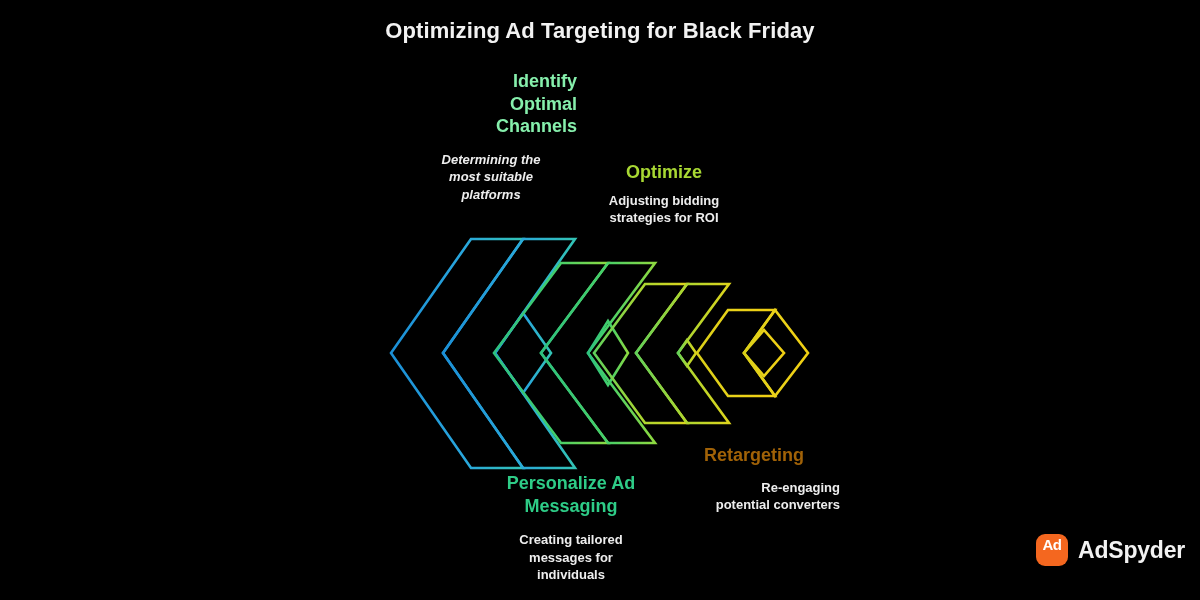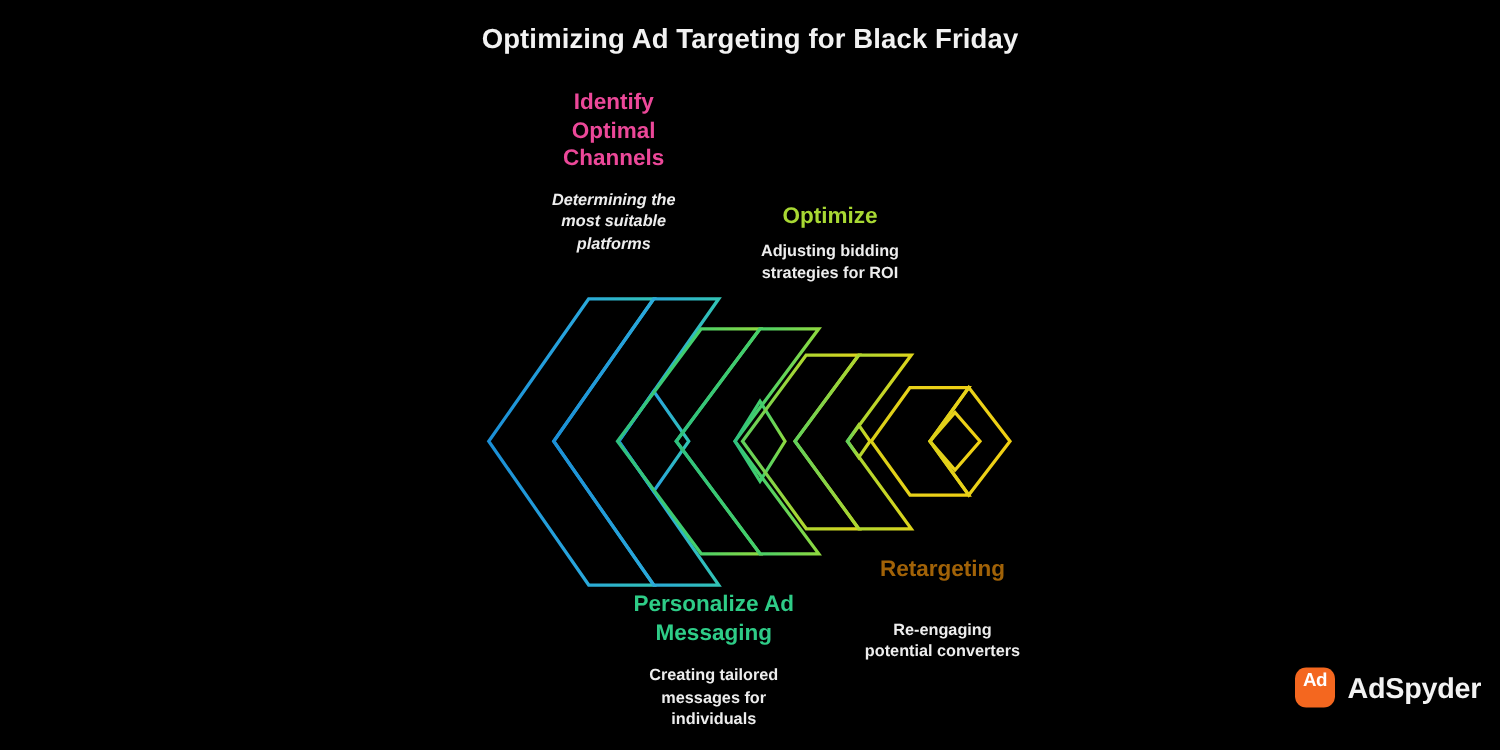--- a/index.html
+++ b/index.html
@@ -53,34 +53,34 @@
   }
   .label-desc {
     font-size: 13px;
     font-weight: bold;
     line-height: 17.5px;
     color: #ededed;
     margin: 0;
   }
   
   #grp-1 { left: 405px; top: 70px; width: 172px; }
-  #grp-1 .label-title { color: #ec4899; }
+  #grp-1 .label-title { color: #86efac; text-align: right; }
   #grp-1 .label-desc { margin-top: 13px; font-style: italic; }
   
   #grp-2 { left: 578px; top: 161px; width: 172px; }
   #grp-2 .label-title { color: #a8d833; }
   #grp-2 .label-desc { margin-top: 8px; }
   
   #grp-3 { left: 482px; top: 472px; width: 178px; }
   #grp-3 .label-title { color: #2ecc87; }
   #grp-3 .label-desc { margin-top: 14px; }
   
   #grp-4 { left: 668px; top: 433px; width: 172px; }
   #grp-4 .label-title { color: #a16207; margin-top: 11px; }
-  #grp-4 .label-desc { margin-top: 28px; }
+  #grp-4 .label-desc { margin-top: 12px; text-align: right; }
 
   
   .brand {
     position: absolute;
     left: 1036px;
     top: 534px;
     display: flex;
     align-items: center;
     gap: 10px;
   }

